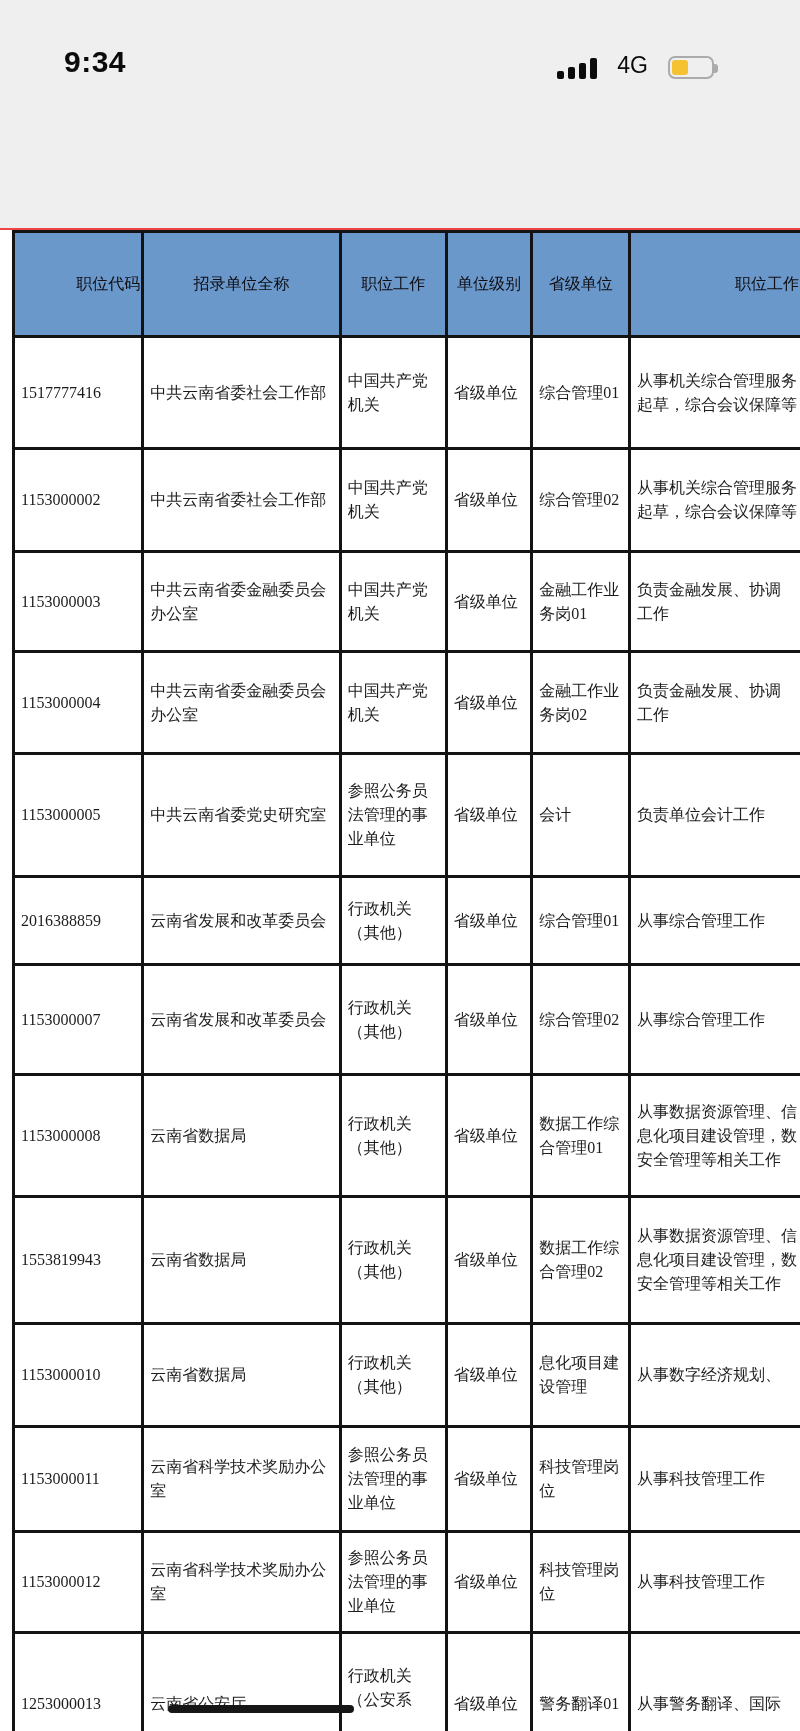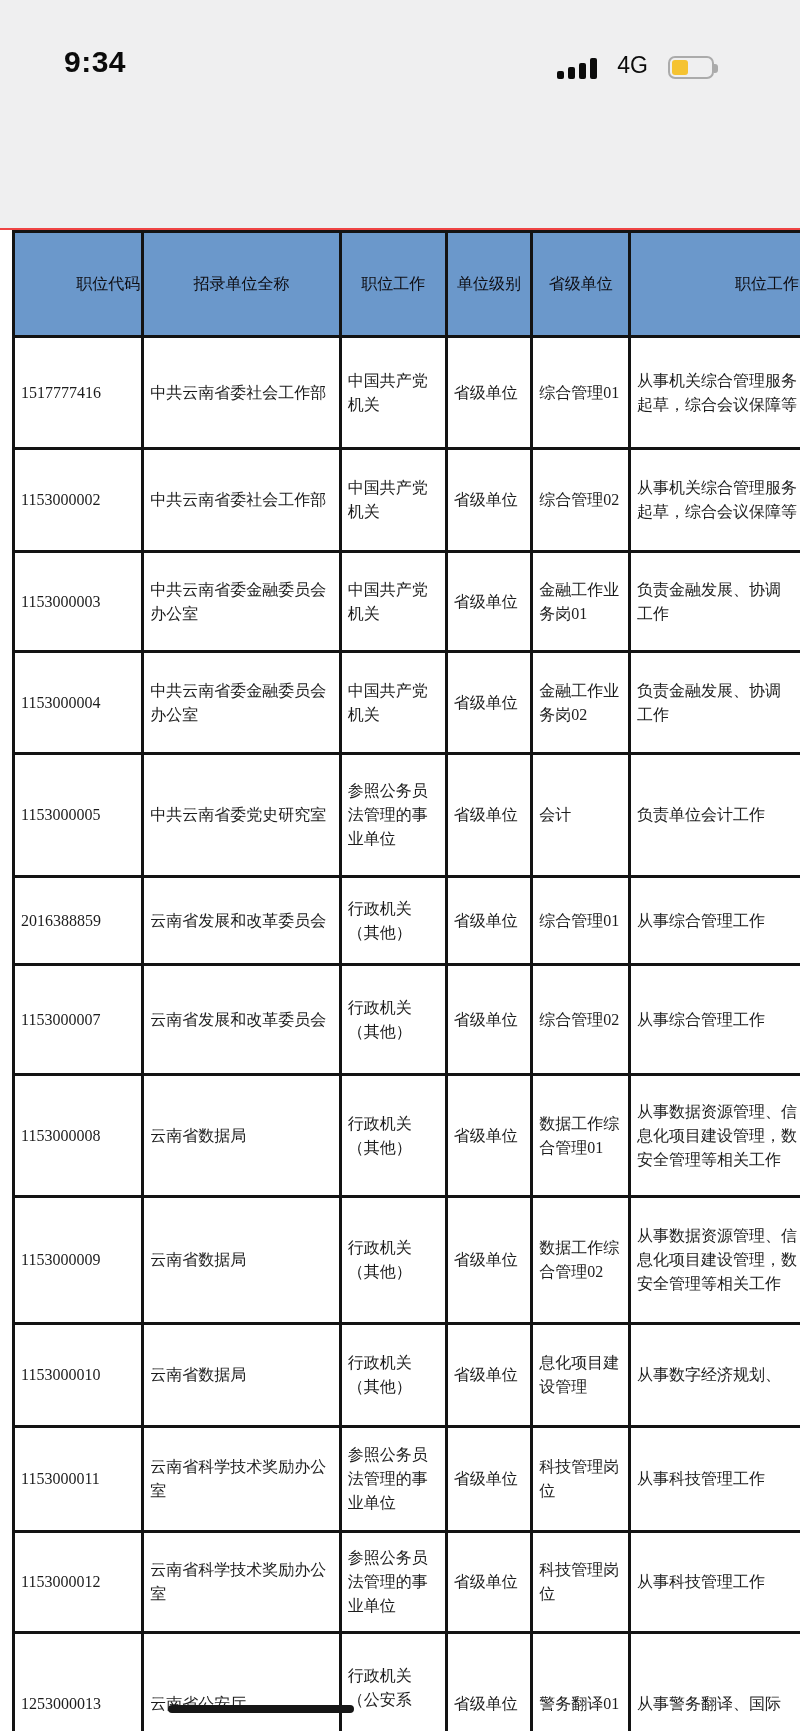--- a/index.html
+++ b/index.html
@@ -179,21 +179,21 @@
           <td class="col-1">云南省数据局</td>
           <td class="col-2">行政机关
 （其他）</td>
           <td class="col-3">省级单位</td>
           <td class="col-4">数据工作综合管理01</td>
           <td class="col-5">从事数据资源管理、信
 息化项目建设管理，数
 安全管理等相关工作</td>
         </tr>
         <tr style="height: 127px;">
-          <td class="col-0">1153000009</td>
+          <td class="col-0">1553819943</td>
           <td class="col-1">云南省数据局</td>
           <td class="col-2">行政机关
 （其他）</td>
           <td class="col-3">省级单位</td>
           <td class="col-4">数据工作综合管理02</td>
           <td class="col-5">从事数据资源管理、信
 息化项目建设管理，数
 安全管理等相关工作</td>
         </tr>
         <tr style="height: 103px;">

